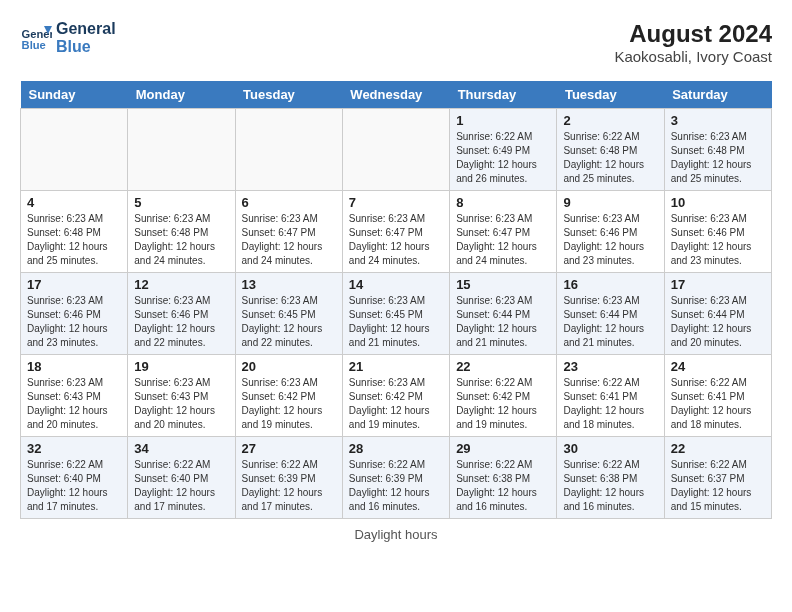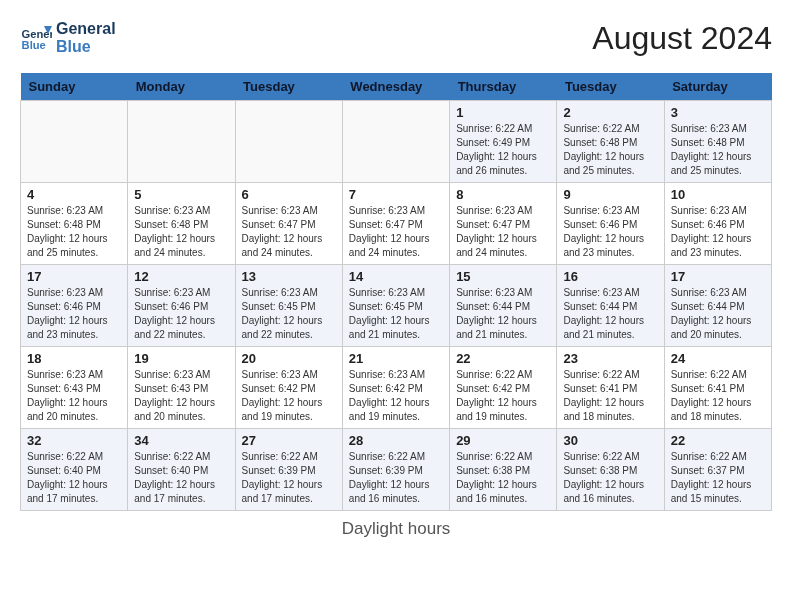--- a/index.html
+++ b/index.html
@@ -22,36 +22,36 @@
       gap: 4px;
     }
     .logo-icon {
       width: 32px;
       height: 32px;
     }
     .title-block {
       text-align: right;
     }
     .month-year {
-      font-size: 32px;
-      font-weight: 400;
+      font-size: 24px;
+      font-weight: 700;
       color: #222;
     }
     .location {
       font-size: 15px;
       color: #444;
     }
     table {
       width: 100%;
       border-collapse: collapse;
       table-layout: fixed;
     }
     th {
       background-color: #3a7abf;
-      color: #0f172a;
+      color: #ffffff;
       text-align: left;
       padding: 6px 8px;
       font-size: 13px;
       font-weight: 600;
       margin-left: 12px;
     }
     td {
       border: 1px solid #ccc;
       vertical-align: top;
       padding: 4px 6px;
@@ -70,21 +70,21 @@
       font-size: 13px;
       margin-bottom: 2px;
     }
     .day-info {
       font-size: 10px;
       line-height: 1.4;
       color: #333;
     }
     .footer {
       margin-top: 8px;
-      font-size: 17px;
+      font-size: 13px;
       color: #555;
       text-align: center;
     }
   </style>
 </head>
 <body>
 
 <div class="header">
   <div class="logo">
     <svg class="logo-icon" viewBox="0 0 40 40">
@@ -92,20 +92,21 @@
       <text x="2" y="34" font-size="14" font-weight="bold" fill="#3a7abf">Blue</text>
       <polygon points="30,5 40,5 35,15" fill="#3a7abf"></polygon>
     </svg>
     <div style="display:flex;flex-direction:column;gap:0;">
       <span style="font-size:16px;font-weight:bold;color:#1a3a5c;line-height:1.1;">General</span>
       <span style="font-size:16px;font-weight:bold;color:#3a7abf;line-height:1.1;">Blue</span>
     </div>
   </div>
   <div class="title-block">
     <div class="month-year">August 2024</div>
+    <div class="location">Kaokosabli, Ivory Coast</div>
   </div>
 </div>
 
 <table>
   <thead>
     <tr>
     <th>Sunday</th>
         <th>Monday</th>
         <th>Tuesday</th>
         <th>Wednesday</th>

